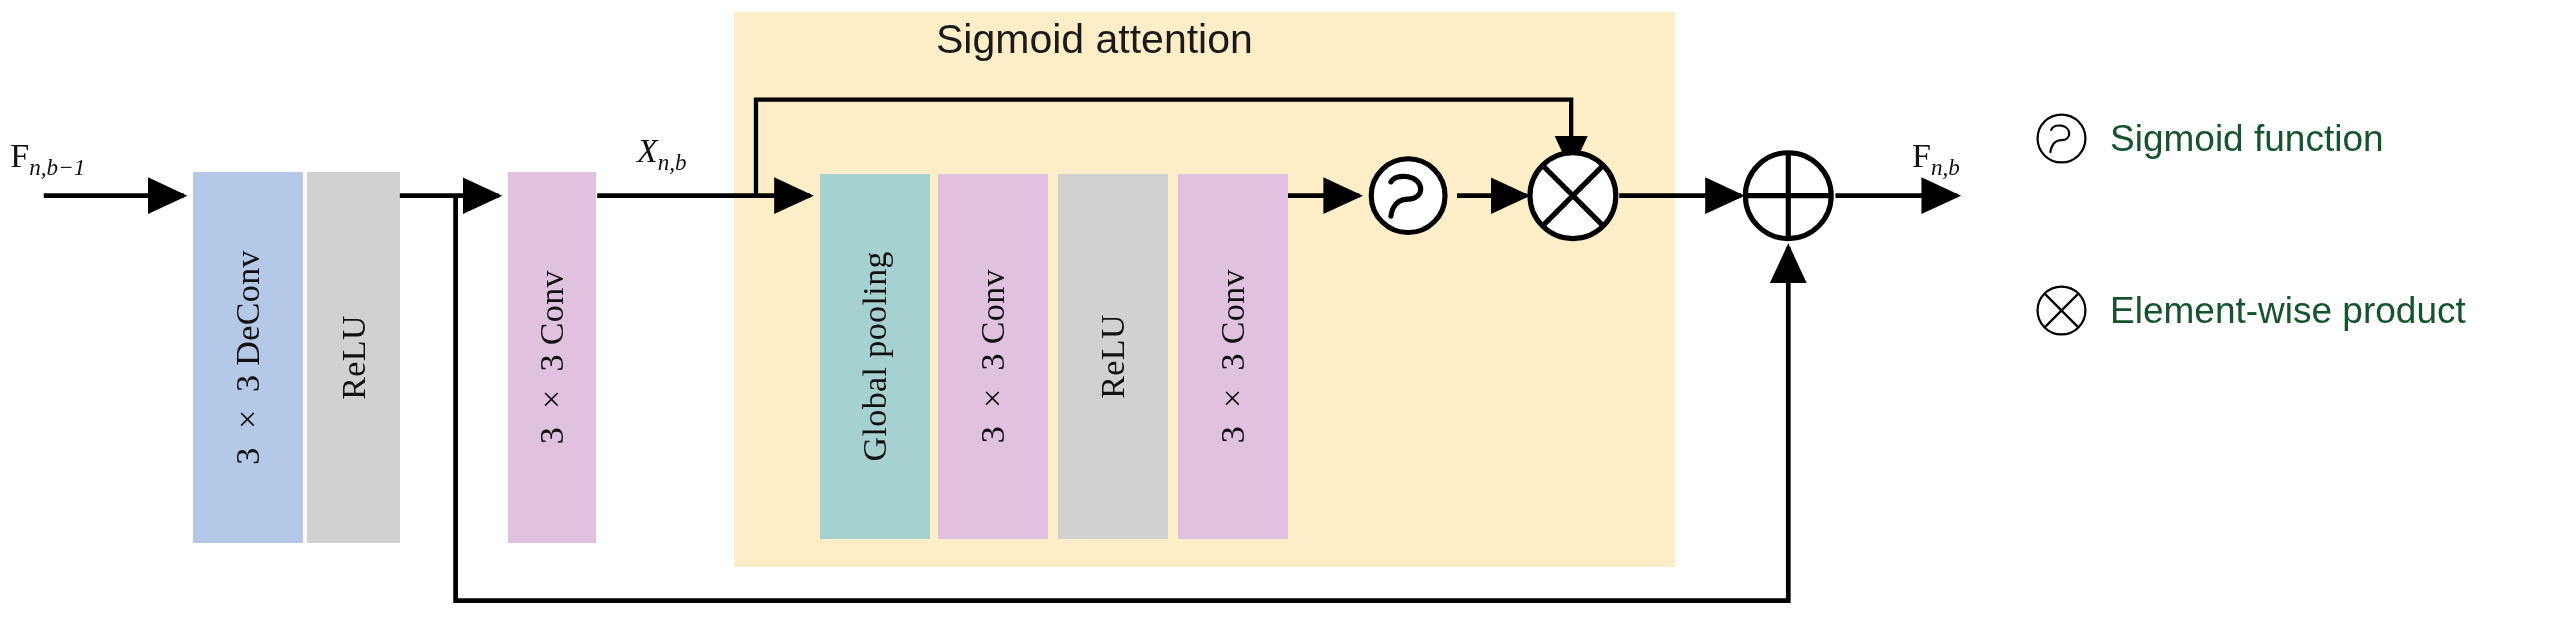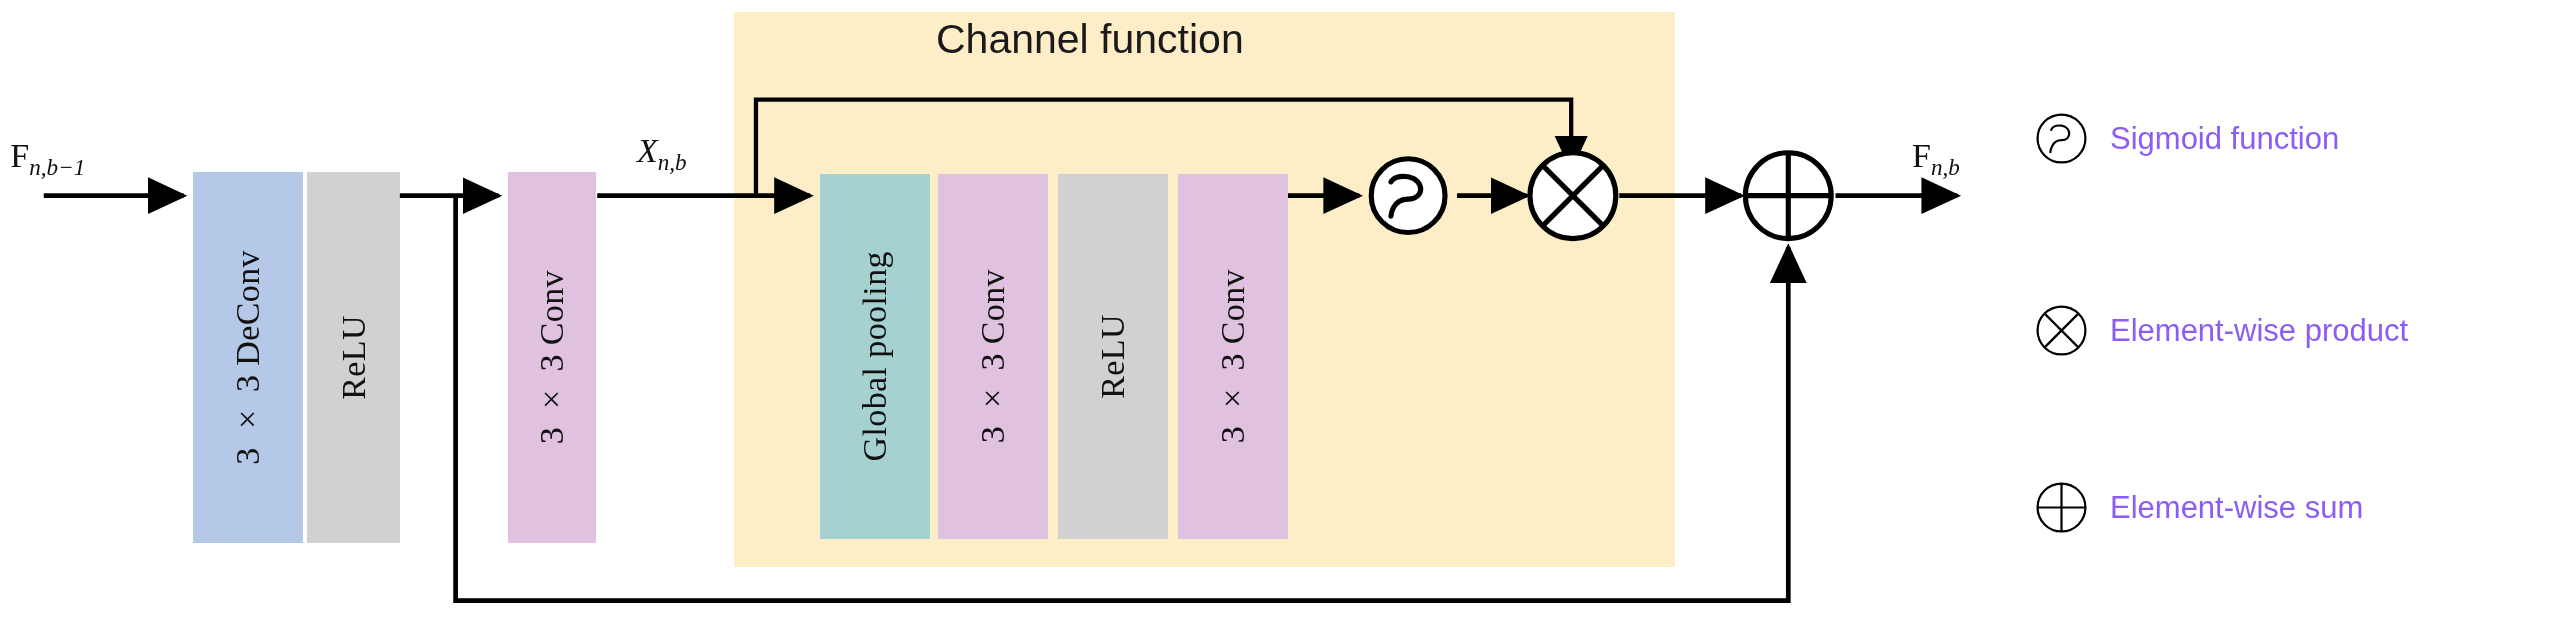--- a/index.html
+++ b/index.html
@@ -53,34 +53,34 @@
   
   #legend{position:absolute;}
   .legend-row{
     position:absolute;
     display:flex;
     align-items:center;
     gap:22px;
   }
   .legend-text{
     font-family:"Liberation Sans", sans-serif;
-    font-size:31px;
-    color:#8b5cf6;
+    font-size:37px;
+    color:#14532d;
     white-space:nowrap;
   }
   .legend-sym{width:53px;height:53px;flex:0 0 auto;}
 </style>
 </head>
 <body>
 
 <div id="stage">
 
   <div id="ca-panel" style="left:734px;top:12px;width:941px;height:555px;"></div>
 
-  <div id="ca-title" style="left:936px;top:15.5px;">Channel function</div>
+  <div id="ca-title" style="left:936px;top:15.5px;">Sigmoid attention</div>
 
   <div class="block" style="left:193px;top:172px;width:110px;height:371px;background:#b4c8e8;">
     <span class="vlabel">3 × 3 DeConv</span>
   </div>
 
   <div class="block" style="left:307px;top:172px;width:93px;height:371px;background:#d1d1d1;">
     <span class="vlabel">ReLU</span>
   </div>
 
   <div class="block" style="left:508px;top:172px;width:88px;height:371px;background:#e0c2e0;">
@@ -164,33 +164,25 @@
   <div id="legend" style="left:2035px;top:60px;width:515px;height:515px;">
 
     <div class="legend-row" style="left:0px;top:52px;">
       <svg class="legend-sym" viewBox="0 0 62 62">
         <circle cx="31" cy="31" r="28" fill="none" stroke="#000" stroke-width="2.6"></circle>
         <path d="M18 47 C18 47 19 33 31 33 C43 33 43 18 31 16 C24 15 20 18 19 21" fill="none" stroke="#000" stroke-width="2.6" stroke-linecap="round"></path>
       </svg>
       <span class="legend-text">Sigmoid function</span>
     </div>
 
-    <div class="legend-row" style="left:0px;top:244px;">
+    <div class="legend-row" style="left:0px;top:224px;">
       <svg class="legend-sym" viewBox="0 0 62 62">
         <circle cx="31" cy="31" r="28" fill="none" stroke="#000" stroke-width="2.6"></circle>
         <line x1="11" y1="11" x2="51" y2="51" stroke="#000" stroke-width="2.6"></line>
         <line x1="51" y1="11" x2="11" y2="51" stroke="#000" stroke-width="2.6"></line>
       </svg>
       <span class="legend-text">Element-wise product</span>
     </div>
 
-    <div class="legend-row" style="left:0px;top:421px;">
-      <svg class="legend-sym" viewBox="0 0 62 62">
-        <circle cx="31" cy="31" r="28" fill="none" stroke="#000" stroke-width="2.6"></circle>
-        <line x1="31" y1="3" x2="31" y2="59" stroke="#000" stroke-width="2.6"></line>
-        <line x1="3" y1="31" x2="59" y2="31" stroke="#000" stroke-width="2.6"></line>
-      </svg>
-      <span class="legend-text">Element-wise sum</span>
-    </div>
   </div>
 
 </div>
 
 
 </body></html>

